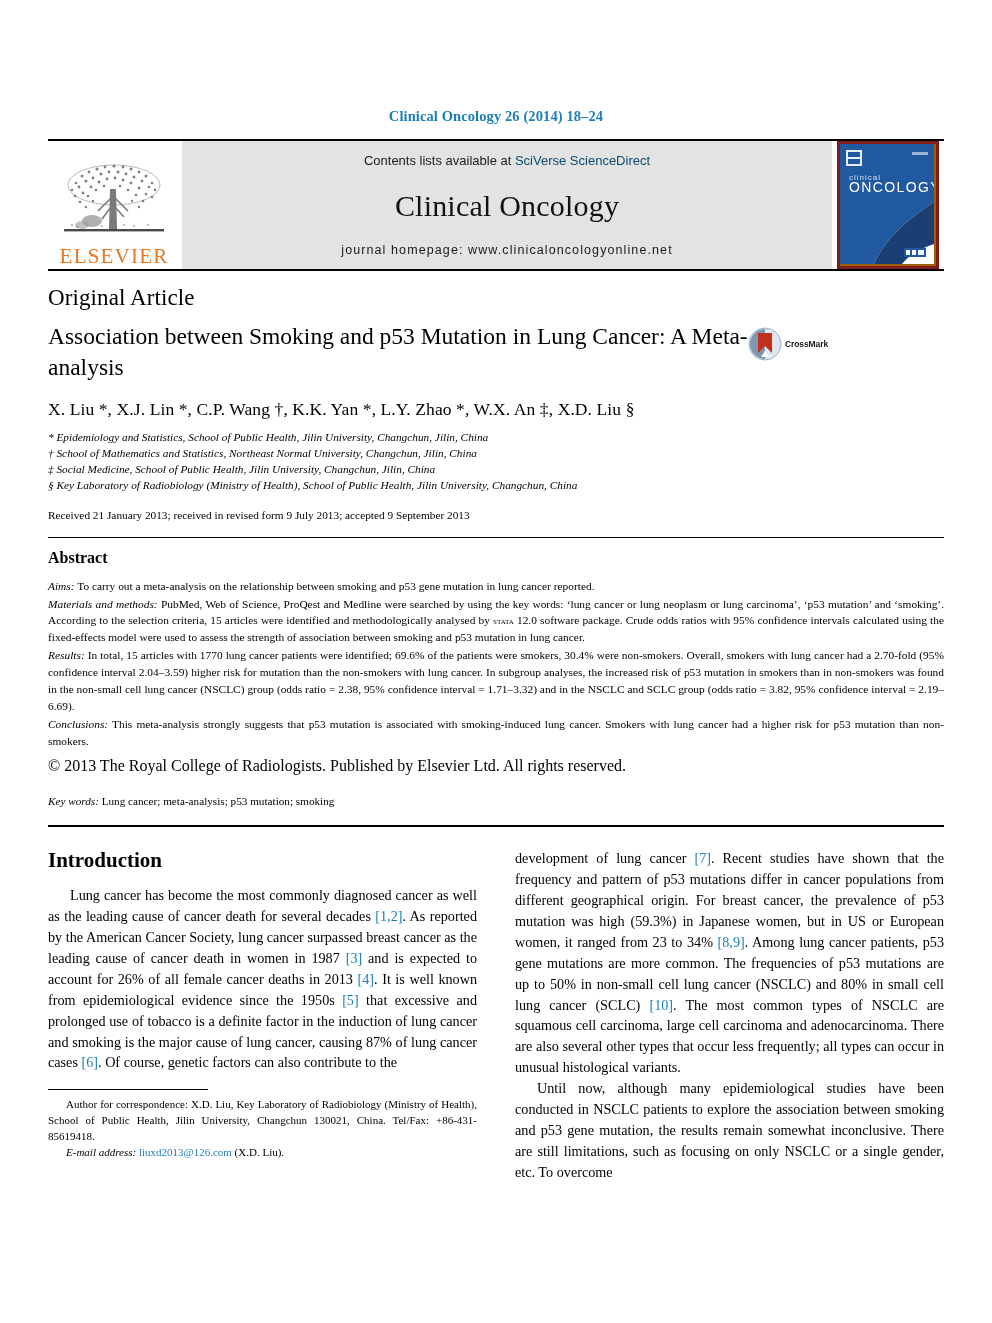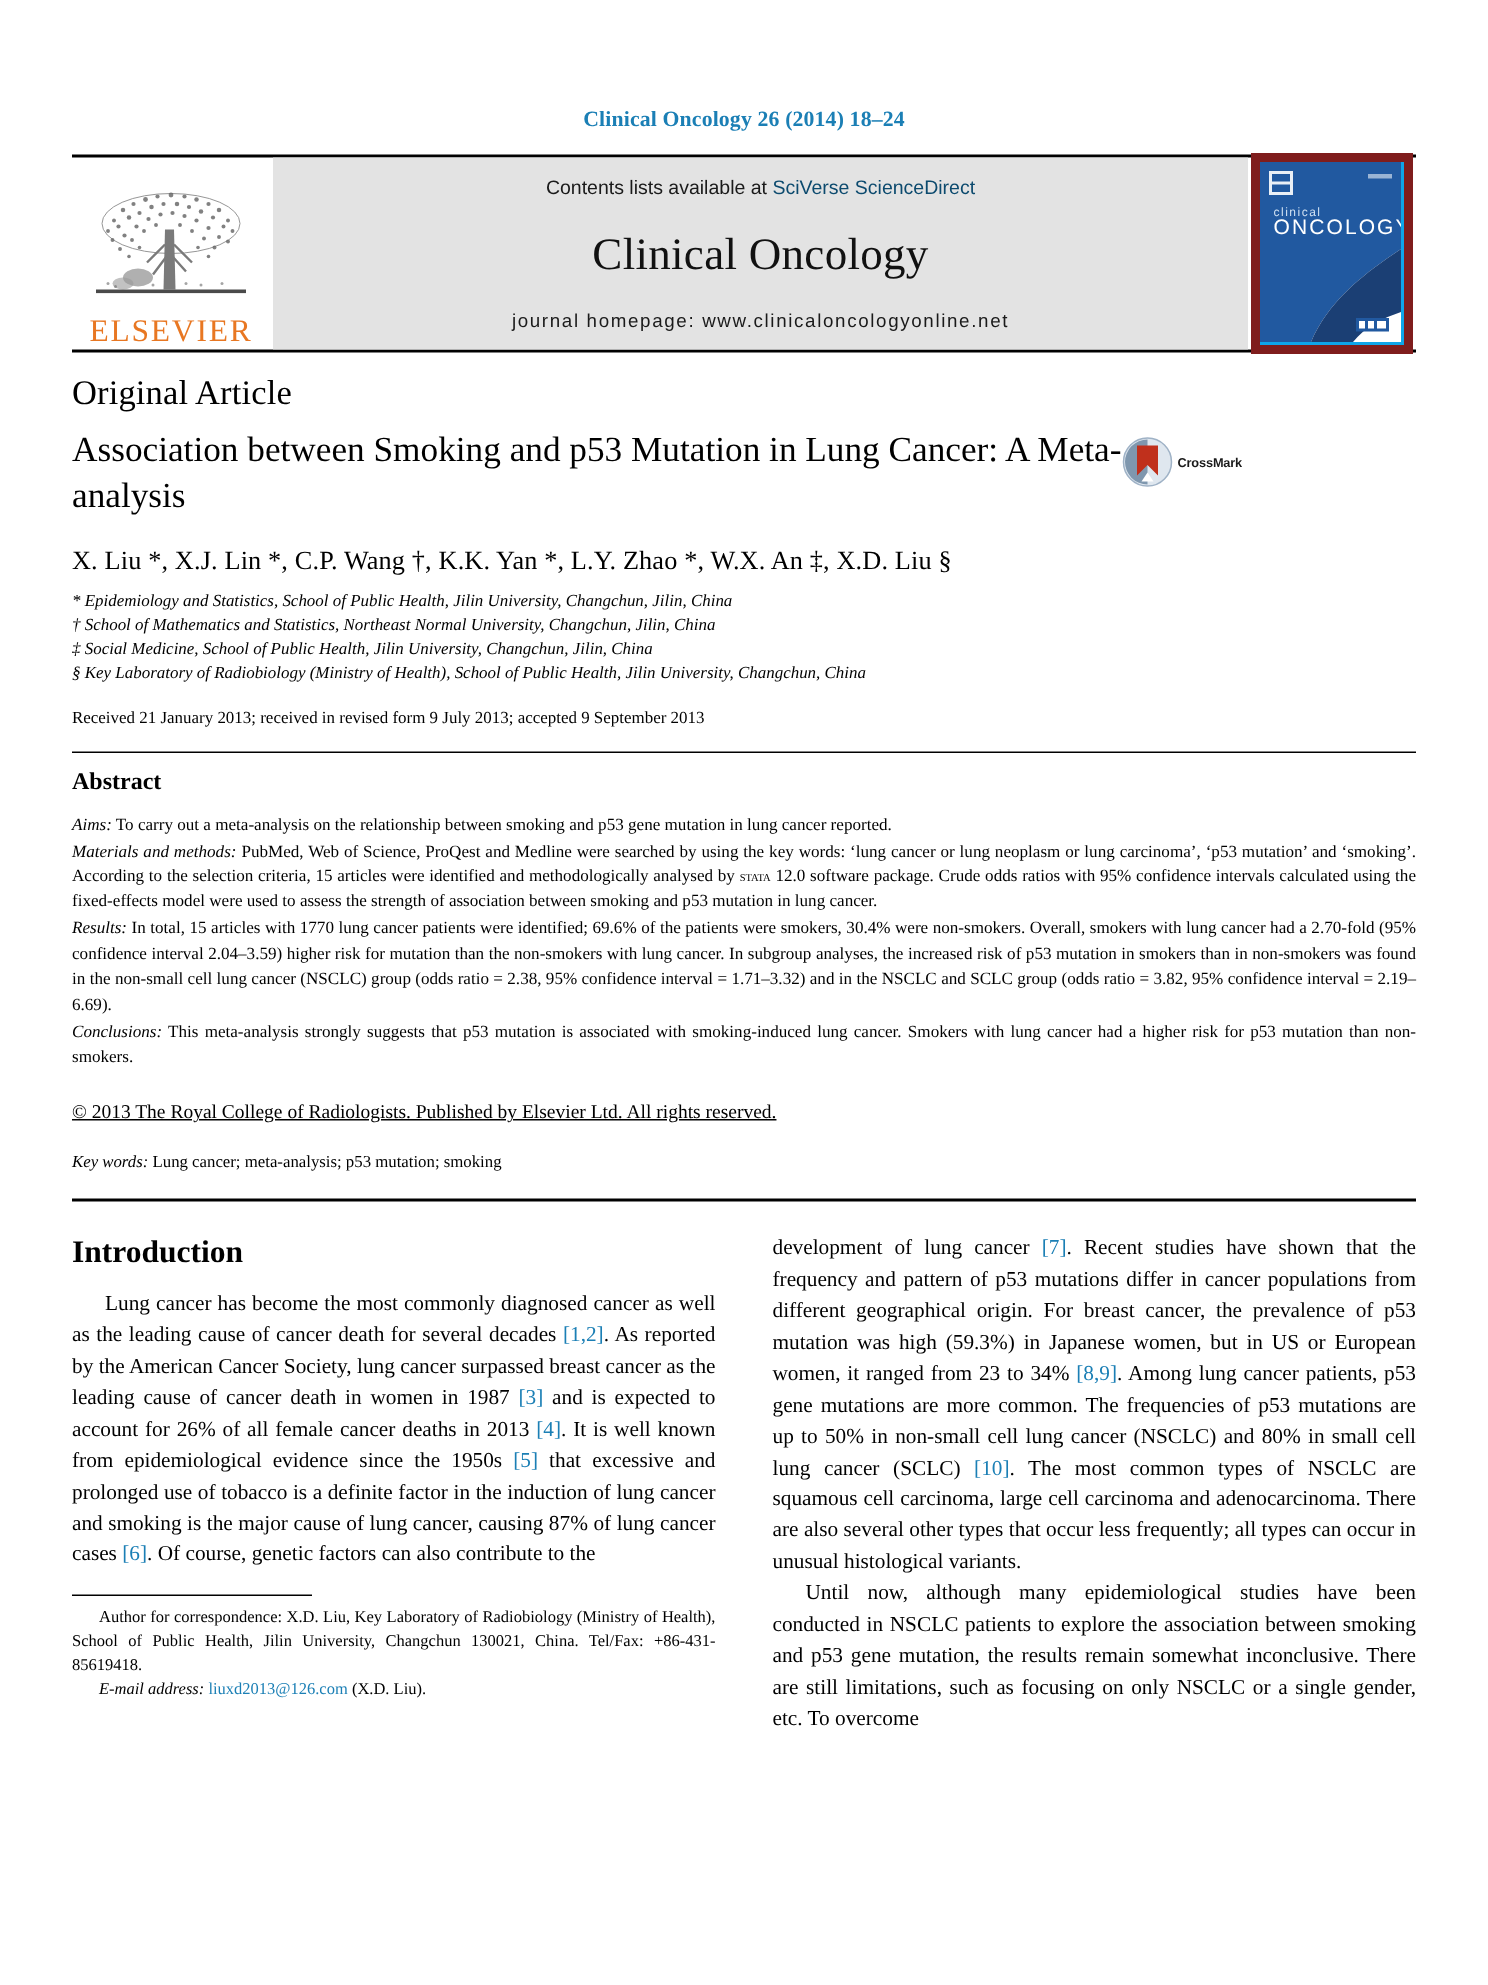--- a/index.html
+++ b/index.html
@@ -22,21 +22,21 @@
     box-sizing: border-box;
     padding: 0 48px;
   }
 
   
   .runhead {
     text-align: center;
     color: #1b7fb5;
     font-size: 14.5px;
     font-weight: bold;
-    padding-top: 72px;
+    padding-top: 108px;
     letter-spacing: .1px;
   }
 
   
   .masthead {
     margin-top: 14px;
     border-top: 2.5px solid #000;
     display: flex;
     align-items: stretch;
     height: 128px;
@@ -89,22 +89,22 @@
   }
   .cover-block {
     width: 112px;
     flex: 0 0 112px;
     display: flex;
     align-items: center;
     justify-content: center;
   }
   .cover-frame {
     width: 96px; height: 122px;
-    border: 6px solid #7f1d1d;
-    background: #0ea5e9;
+    border: 3px solid #7f1d1d;
+    background: #a16207;
     position: relative;
     overflow: hidden;
   }
 
   
   .title-rule {
     border-top: 2.5px solid #000;
     margin-top: 0px;
   }
   .article-type {
@@ -167,23 +167,22 @@
   }
   .abs-para {
     font-size: 11.4px;
     line-height: 1.48;
     text-align: justify;
     margin: 0 0 1px 0;
   }
   .abs-para i { font-style: italic; }
   .abs-para .sc { font-variant: small-caps; font-size: 10.4px; }
   .copyline {
-    font-size: 13px;
-    margin-top: 20px;
-    text-decoration: underline;
+    font-size: 16px;
+    margin-top: 8px;
   }
   .keywords {
     font-size: 11.2px;
     margin-top: 20px;
   }
   .keywords i { font-style: italic; }
   .abs-rule-bottom {
     border-top: 2.5px solid #000;
     margin-top: 18px;
   }

